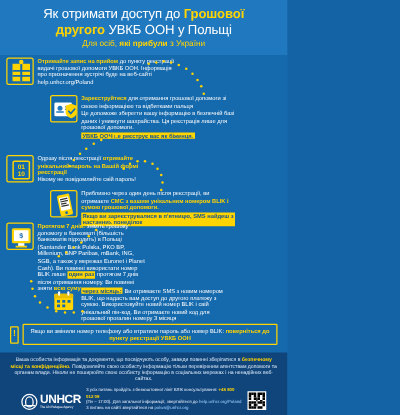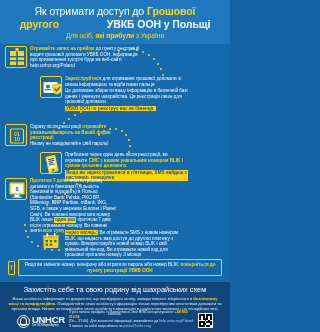--- a/index.html
+++ b/index.html
@@ -22,21 +22,21 @@
     z-index: 5;
   }
   .title {
     font-size: 10.5px;
     line-height: 12.5px;
     font-weight: 400;
     color: #ffffff;
     letter-spacing: -0.1px;
   }
   .title b { font-weight: bold; color: #ffd400; }
-  .title .w { font-weight: bold; color: #ffffff; padding-left: 45px; }
+  .title .w { font-weight: normal; color: #ffffff; }
   .subtitle {
     margin-top: 2px;
     font-size: 6.6px;
     line-height: 8px;
     color: #ffd400;
     font-weight: 400;
   }
   .subtitle b { font-weight: bold; }
 
   
@@ -317,21 +317,20 @@
   </div>
 
   <div class="warn">
     <div class="warn-icon">!</div>
     <div class="warn-box">
       <span>Якщо ви змінили номер телефону або втратили пароль або номер BLIK: </span><b>поверніться до пункту реєстрації УВКБ ООН</b>
     </div>
   </div>
 
   <div class="footer">
-    <div class="footer-title">Захистіть себе та свою родину від шахрайських схем</div>
     <div class="footer-body">
       <span>Ваша особиста інформація та документи, що посвідчують особу, завжди повинні зберігатися в </span><b>безпечному місці та конфіденційно.</b><span> Повідомляйте свою особисту інформацію тільки перевіреним агентствам допомоги та органам влади. Ніколи не поширюйте свою особисту інформацію в соціальних мережах і на ненадійних веб-сайтах.</span>
     </div>
 
     <div class="logo-bar">
       <div class="unhcr-logo">
         <div class="logo-mark"></div>
         <div class="logo-text">
           <div class="logo-name">UNHCR</div>
           <div class="logo-sub">The UN Refugee Agency</div>

